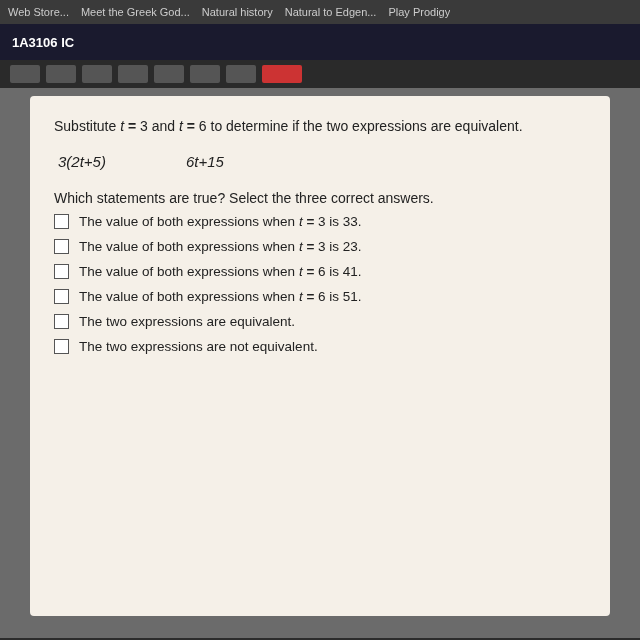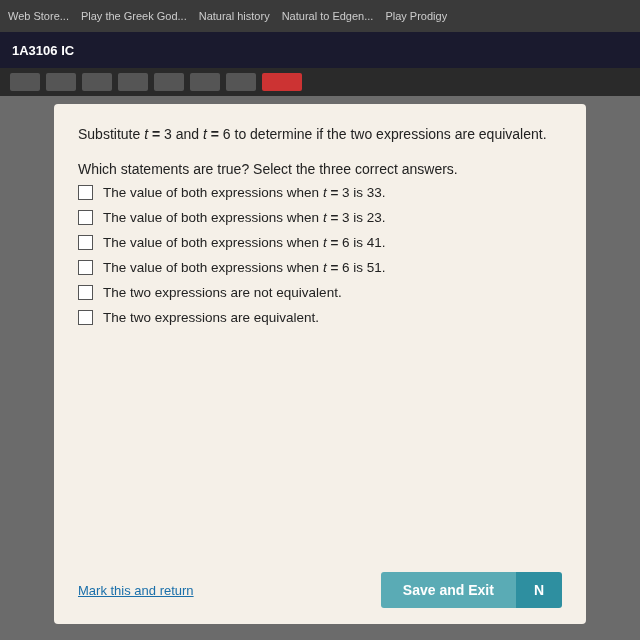--- a/index.html
+++ b/index.html
@@ -7,21 +7,21 @@
       width: 640px;
       height: 640px;
       overflow: hidden;
       font-family: Arial, sans-serif;
       background: #2c2c2c;
     }
 
     
     .tab-bar {
       background: #3a3a3a;
-      height: 32px;
+      height: 24px;
       display: flex;
       align-items: center;
       padding: 0 8px;
       gap: 12px;
       font-size: 11px;
       color: #ccc;
       overflow: hidden;
     }
     .tab-item {
       white-space: nowrap;
@@ -69,21 +69,21 @@
       background: #6b6b6b;
       padding: 8px;
       height: calc(640px - 28px - 34px - 28px);
       display: flex;
       justify-content: center;
       align-items: flex-start;
     }
 
     .question-card {
       background: #f5f0e8;
-      width: 532px;
+      width: 580px;
       min-height: 520px;
       border-radius: 4px;
       padding: 20px 24px 16px 24px;
       position: relative;
       display: flex;
       flex-direction: column;
     }
 
     .question-text {
       font-size: 14px;
@@ -190,21 +190,21 @@
       font-weight: bold;
       cursor: pointer;
       border-radius: 0 3px 3px 0;
     }
   </style>
 </head>
 <body>
 
 <div class="tab-bar">
   <span class="tab-item">Web Store...</span>
-  <span class="tab-item">Play the Greek God...</span>
+  <span class="tab-item">Meet the Greek God...</span>
   <span class="tab-item">Natural history</span>
   <span class="tab-item">Natural to Edgen...</span>
   <span class="tab-item">Play Prodigy</span>
 </div>
 
 <div class="title-bar">
   <span>1A3106 IC</span>
 </div>
 
 <div class="toolbar">
@@ -218,20 +218,24 @@
   <button class="toolbar-btn red"></button>
 </div>
 
 <div class="content-wrapper">
   <div class="question-card">
 
     <div class="question-text">
       Substitute <span class="italic-t">t</span> <strong>=</strong> 3 and <span class="italic-t">t</span> <strong>=</strong> 6 to determine if the two expressions are equivalent.
     </div>
 
+    <div class="expressions-row">
+      <span class="expression">3(2t+5)</span>
+      <span class="expression">6t+15</span>
+    </div>
 
     <div class="which-text">Which statements are true? Select the three correct answers.</div>
 
     <div class="options-list">
 
       <div class="option-item">
         <input type="checkbox" class="checkbox" style="">
         <label class="option-label">
           The value of both expressions when <span class="italic-t">t</span> <strong>=</strong> 3 is 33.
         </label>
@@ -253,32 +257,25 @@
 
       <div class="option-item">
         <input type="checkbox" class="checkbox" style="">
         <label class="option-label">
           The value of both expressions when <span class="italic-t">t</span> <strong>=</strong> 6 is 51.
         </label>
       </div>
 
       <div class="option-item">
         <input type="checkbox" class="checkbox" style="">
+        <label class="option-label">The two expressions are equivalent.</label>
+      </div>
+
+      <div class="option-item">
+        <input type="checkbox" class="checkbox" style="">
         <label class="option-label">The two expressions are not equivalent.</label>
       </div>
 
-      <div class="option-item">
-        <input type="checkbox" class="checkbox" style="">
-        <label class="option-label">The two expressions are equivalent.</label>
-      </div>
-
     </div>
 
-    <div class="card-footer">
-      <button class="mark-return-link">Mark this and return</button>
-      <div class="footer-buttons">
-        <button class="save-exit-btn">Save and Exit</button>
-        <button class="next-btn">N</button>
-      </div>
-    </div>
 
   </div>
 </div>
 
 </body></html>

